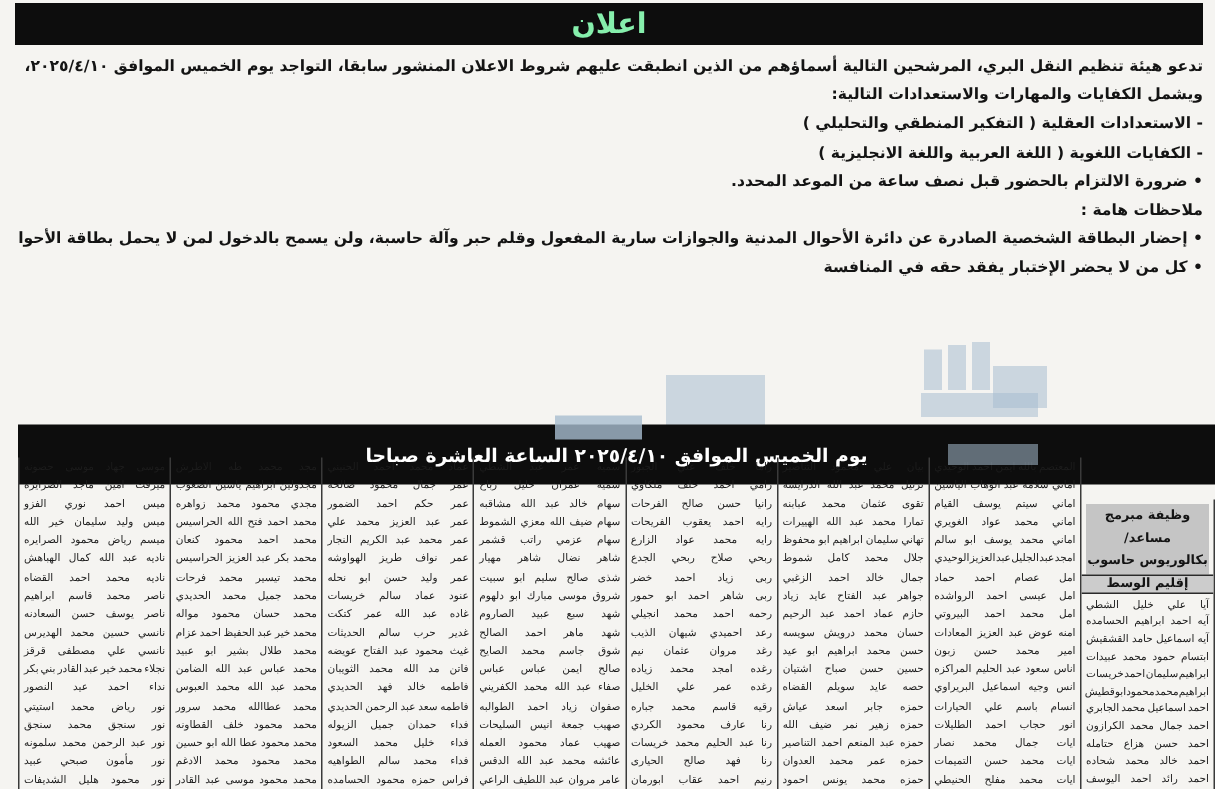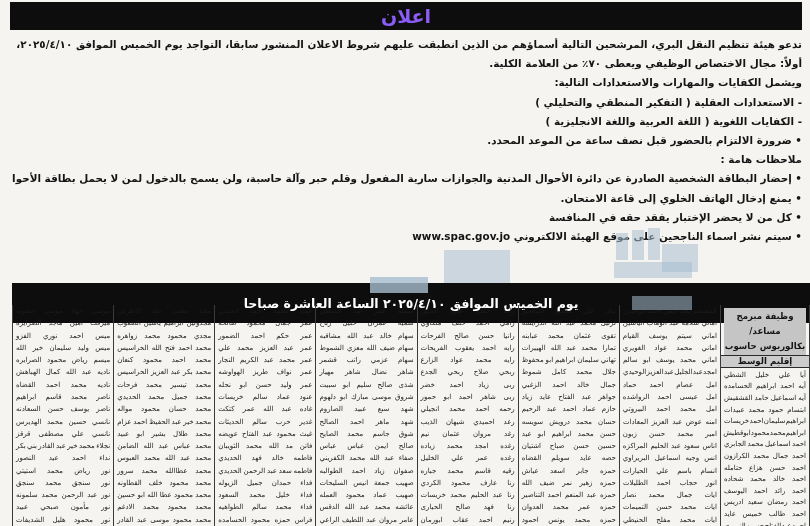--- a/index.html
+++ b/index.html
@@ -4,21 +4,21 @@
 <style>
   html,body{margin:0;padding:0;}
   .page{
     position:relative; width:810px; height:526px; overflow:hidden;
     background:#f5f4f1; direction:rtl;
     font-family:"DejaVu Sans", sans-serif; color:#141414;
   }
   
   .banner{
     position:absolute; top:2px; right:8px; left:10px; height:28px;
-    background:#0d0d0d; color:#8b5cf6; display:flex; align-items:center; justify-content:center;
+    background:#0d0d0d; color:#86efac; display:flex; align-items:center; justify-content:center;
     font-size:19px; font-weight:bold; letter-spacing:1px;
   }
   
   .body-text{ position:absolute; top:35px; right:8px; left:12px; }
   .body-text .line{
     height:19.2px; line-height:19.2px; font-size:10.4px; font-weight:bold;
     white-space:nowrap; overflow:hidden; text-align:right;
   }
   .body-text .line.justify{ text-align:justify; text-align-last:justify; }
   
@@ -26,21 +26,21 @@
     position:absolute; top:283px; right:0; left:12px; height:40px;
     background:#0d0d0d; color:#ffffff; display:flex; align-items:center; justify-content:center;
     font-size:12.5px; font-weight:bold;
   }
   
   .names-table{
     position:absolute; top:305px; right:0; left:12px; bottom:0;
     display:flex; flex-direction:row; border-left:1px solid #3a3a3a;
   }
   .col{ flex:1 1 0; border-right:1px solid #3a3a3a; overflow:hidden; }
-  .col:first-child{ flex:0 0 88px; }
+  .col:first-child{ flex:0 0 88px;margin-top:28px; }
   .col:last-child{ border-left:none; }
   .job-header{
     margin:3px 3px 0 3px; background:#c5c5c5; text-align:center;
     font-size:8.6px; font-weight:bold; line-height:15px; padding:1px 0;
   }
   .region{
     margin:0 0 1px 0; background:#cccccc; border-top:1px solid #2a2a2a; border-bottom:1px solid #2a2a2a;
     text-align:center; font-size:8.6px; font-weight:bold; height:11px; line-height:11px;
   }
   .name-row{
@@ -56,30 +56,27 @@
 <body>
 
 <div class="page">
 
   <div class="banner">
     <span>اعلان</span>
   </div>
 
   <div class="body-text">
       <div class="line justify">تدعو هيئة تنظيم النقل البري، المرشحين التالية أسماؤهم من الذين انطبقت عليهم شروط الاعلان المنشور سابقا، التواجد يوم الخميس الموافق ٢٠٢٥/٤/١٠، حسب الأوقات المحددة أدناه لحضور الإختبار</div>
-      <div class="line">أولاً: مجال الاختصاص الوظيفي ويعطى ٧٠٪ من العلامة الكلية.</div>
       <div class="line">ويشمل الكفايات والمهارات والاستعدادات التالية:</div>
       <div class="line">- الاستعدادات العقلية ( التفكير المنطقي والتحليلي )</div>
       <div class="line">- الكفايات اللغوية ( اللغة العربية واللغة الانجليزية )</div>
       <div class="line">• ضرورة الالتزام بالحضور قبل نصف ساعة من الموعد المحدد.</div>
       <div class="line">ملاحظات هامة :</div>
       <div class="line">• إحضار البطاقة الشخصية الصادرة عن دائرة الأحوال المدنية والجوازات سارية المفعول وقلم حبر وآلة حاسبة، ولن يسمح بالدخول لمن لا يحمل بطاقة الأحوال المدنية سارية المفعول.</div>
-      <div class="line">• يمنع إدخال الهاتف الخلوي إلى قاعة الامتحان.</div>
       <div class="line">• كل من لا يحضر الإختبار يفقد حقه في المنافسة</div>
-      <div class="line">• سيتم نشر اسماء الناجحين على موقع الهيئة الالكتروني www.spac.gov.jo</div>
     </div>
 
   <div class="wm" style="top: 228px; right: 150px; width: 12px; height: 32px; background: rgb(167, 189, 208);"></div>
   <div class="wm" style="top: 230px; right: 166px; width: 12px; height: 30px; background: rgb(167, 189, 208);"></div>
   <div class="wm" style="top: 233px; right: 182px; width: 12px; height: 27px; background: rgb(167, 189, 208);"></div>
   <div class="wm" style="top: 244px; right: 112px; width: 36px; height: 28px; background: rgb(167, 189, 208);"></div>
   <div class="wm" style="top: 262px; right: 118px; width: 78px; height: 16px; background: rgb(167, 189, 208);"></div>
   <div class="wm z" style="top: 277px; right: 382px; width: 58px; height: 16px; z-index: 5; background: rgb(167, 189, 208);"></div>
   <div class="wm" style="top: 250px; right: 300px; width: 66px; height: 44px; background: rgb(167, 189, 208);"></div>
   <div class="wm" style="top: 296px; right: 118px; width: 60px; height: 14px; z-index: 5; background: rgb(167, 189, 208);"></div>

